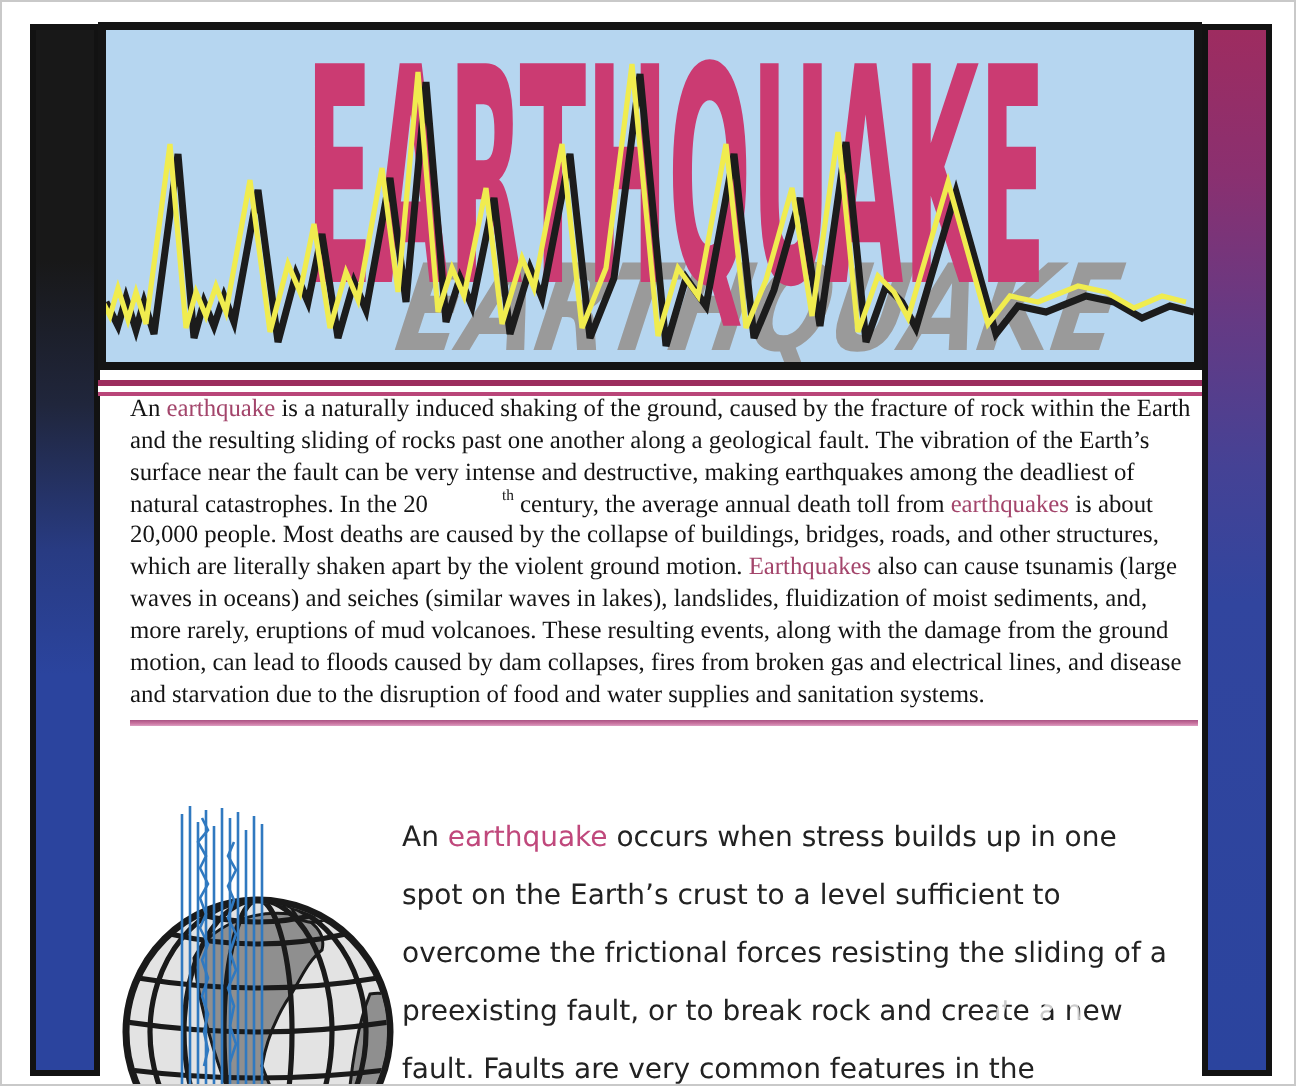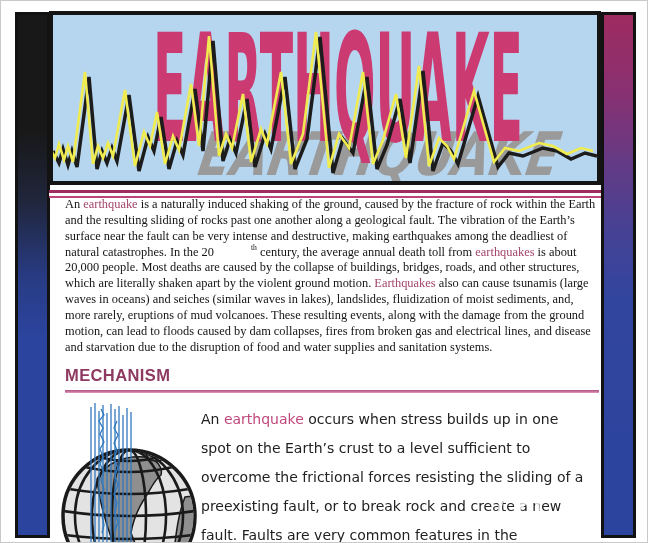--- a/index.html
+++ b/index.html
@@ -85,21 +85,20 @@
   </div>
 
   <div class="double-rule">
     <div class="r1"></div>
       <div class="r2"></div>
       <div class="r3"></div>
   </div>
 
   <div class="flow">
     <p class="intro"><span>An </span><span class="accent">earthquake</span><span> is a naturally induced shaking of the ground, caused by the fracture of rock within the Earth and the resulting sliding of rocks past one another along a geological fault. The vibration of the Earth’s surface near the fault can be very intense and destructive, making earthquakes among the deadliest of natural catastrophes. In the 20</span><sup>th</sup><span> century, the average annual death toll from </span><span class="accent">earthquakes</span><span> is about 20,000 people. Most deaths are caused by the collapse of buildings, bridges, roads, and other structures, which are literally shaken apart by the violent ground motion. </span><span class="accent">Earthquakes</span><span> also can cause tsunamis (large waves in oceans) and seiches (similar waves in lakes), landslides, fluidization of moist sediments, and, more rarely, eruptions of mud volcanoes. These resulting events, along with the damage from the ground motion, can lead to floods caused by dam collapses, fires from broken gas and electrical lines, and disease and starvation due to the disruption of food and water supplies and sanitation systems.</span></p>
-    <h2 class="mech-heading">MECHANISM</h2>
     <div class="heading-rule"></div>
   </div>
 
   <div class="globe-wrap">
     <svg width="150" height="142" viewBox="0 0 150 142">
       <defs>
           <clipPath id="gclip">
             <circle cx="72" cy="115" r="64.5"></circle>
           </clipPath>
         </defs>

